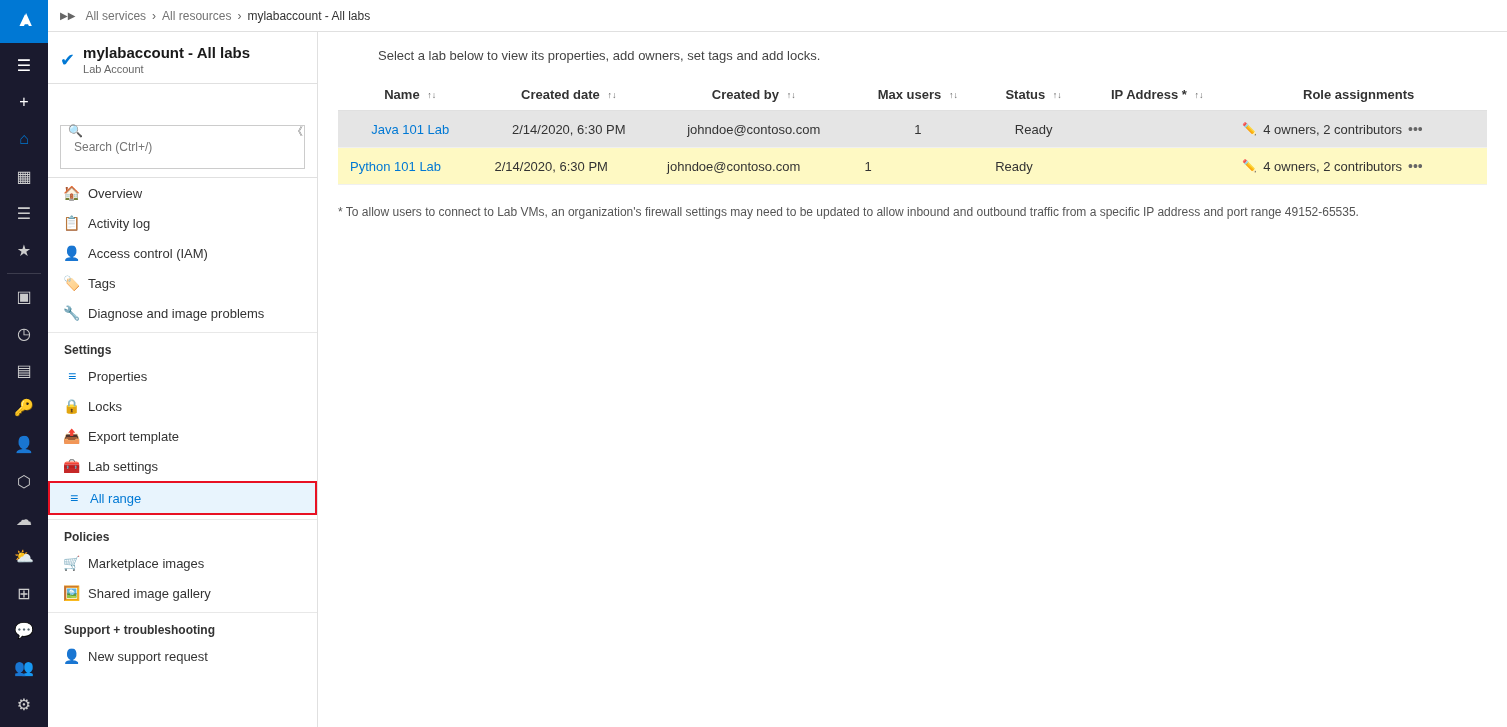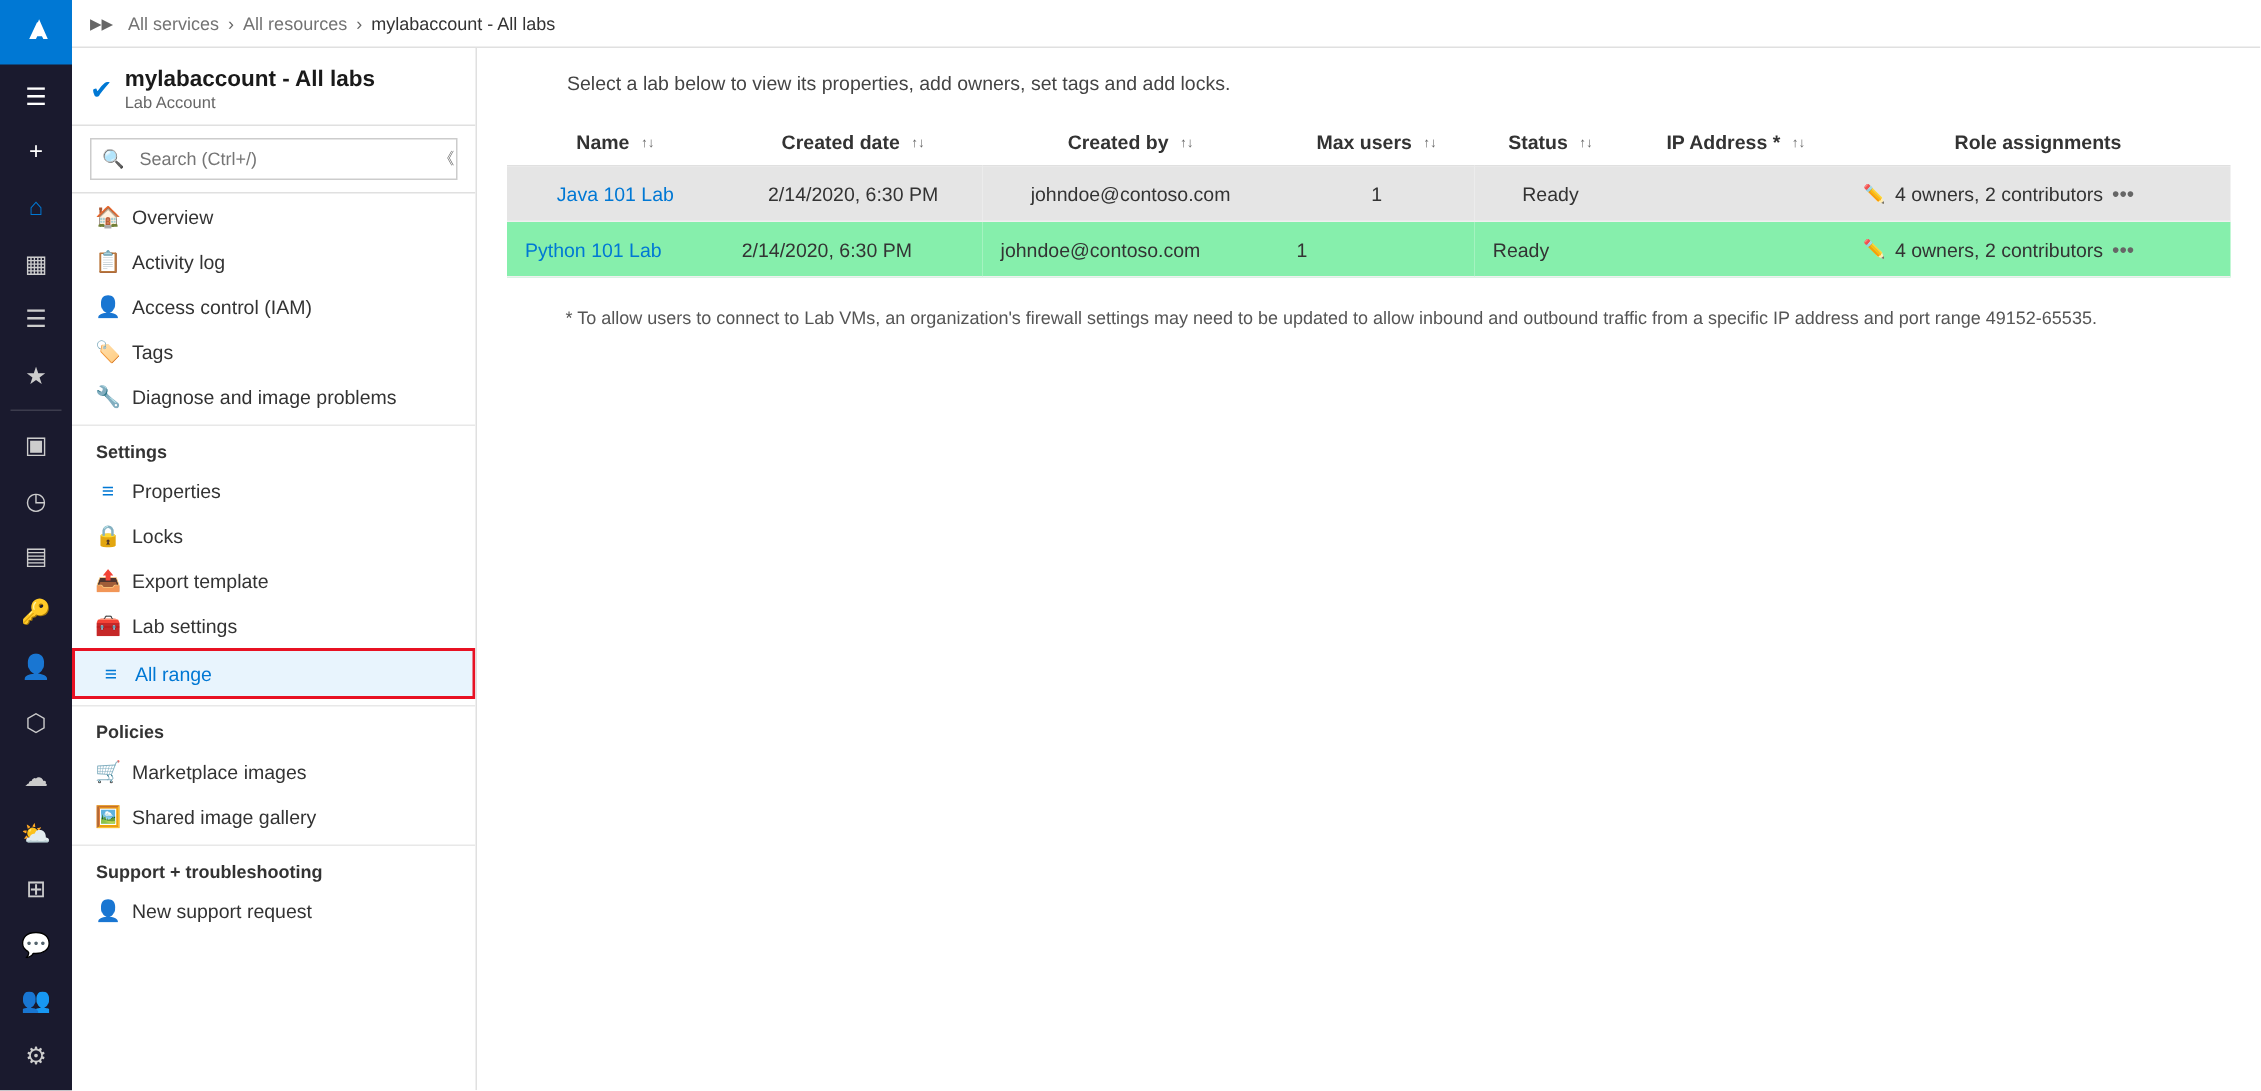--- a/index.html
+++ b/index.html
@@ -93,26 +93,27 @@
       margin-top: 2px;
     }
 
     .sidebar-search {
       padding: 8px 12px;
       border-bottom: 1px solid #e0e0e0;
       position: relative;
     }
     .sidebar-search input {
       width: 100%;
-      height: 28px;
+      height: 44px;
       border: 1px solid #ccc;
-      padding: 0 8px 0 32px;
+      padding: 0 8px 0 13px;
       font-size: 12px;
       color: #666;
       outline: none;
+      margin-top: 33px;
     }
     .search-icon-inner {
       position: absolute;
       left: 20px;
       top: 50%;
       transform: translateY(-50%);
       color: #666;
       font-size: 12px;
     }
     .sidebar-collapse-btn {
@@ -215,21 +216,20 @@
       gap: 6px;
       color: #333;
     }
     .edit-icon { color: #0078d4; font-size: 12px; }
     .more-icon { color: #666; font-size: 14px; cursor: pointer; }
 
     .footnote {
       margin-top: 20px;
       font-size: 12px;
       color: #555;
-      margin-left: 39px;
     }
 
     
     .icon-blue { color: #0078d4; }
     .icon-orange { color: #d83b01; }
     .icon-gray { color: #737373; }
     .icon-red { color: #e81123; }
 
     
     ::-webkit-scrollbar { width: 6px; height: 6px; }
@@ -408,21 +408,21 @@
     <td>Ready</td>
     <td></td>
     <td>
       <div class="role-cell">
         <span class="edit-icon">✏️</span>
         <span>4 owners, 2 contributors</span>
         <span class="more-icon">•••</span>
       </div>
     </td>
   </tr>
-            <tr style="background: #86efac;">
+            <tr style="background: #fef9c3;">
     <td>
       <a href="#">Python 101 Lab</a>
     </td>
     <td>2/14/2020, 6:30 PM</td>
     <td>johndoe@contoso.com</td>
     <td>1</td>
     <td>Ready</td>
     <td></td>
     <td>
       <div class="role-cell">

